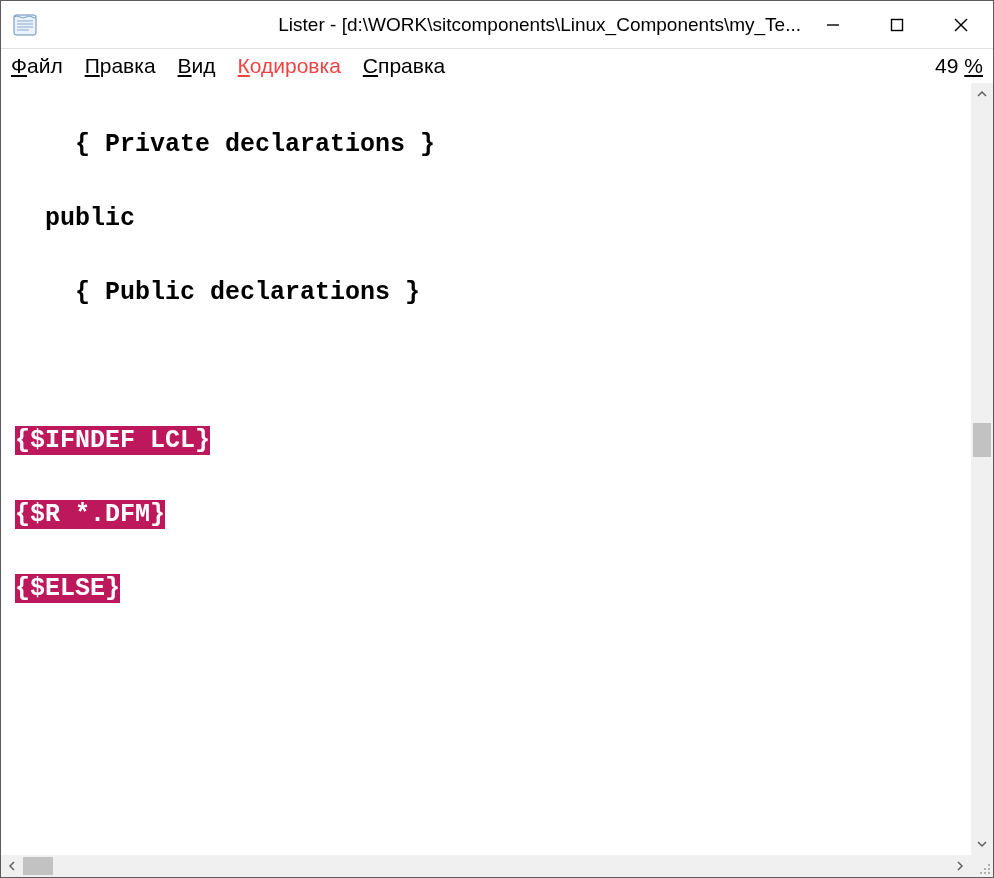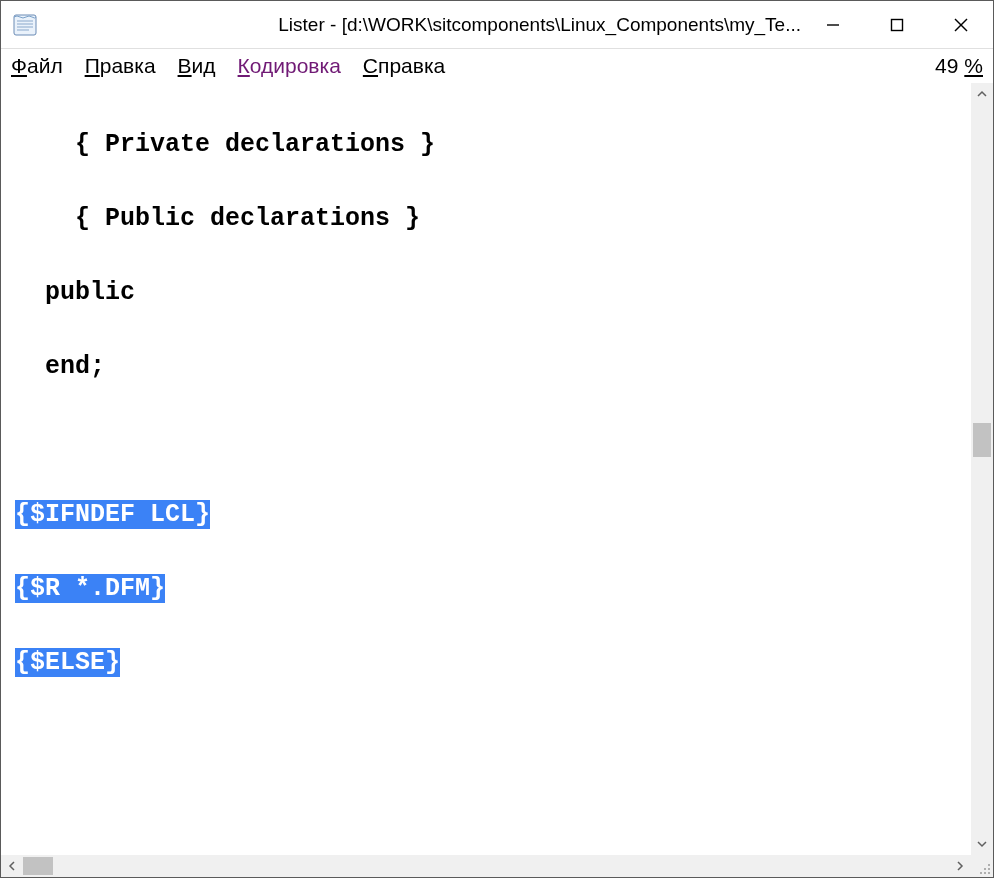--- a/index.html
+++ b/index.html
@@ -55,21 +55,21 @@
     height: 34px;
     display: flex; align-items: center;
     padding: 0 10px;
     font-size: 21px;
     color: #000;
     background: #fff;
     flex: 0 0 auto;
     gap: 22px;
   }
   .menu-item { cursor: default; }
-  .menu-item.disabled { color: #701a75; }
+  .menu-item.disabled { color: #ef4444; }
   .menu-item .ul { text-decoration: underline; }
   .menubar .spacer { flex: 1 1 auto; }
   .percent { font-size: 21px; }
   .percent .ul { text-decoration: underline; }
   
   .content-wrap {
     flex: 1 1 auto;
     display: flex;
     overflow: hidden;
     position: relative;
@@ -81,21 +81,21 @@
     padding: 6px 0 0 14px;
     font-family: "Courier New", monospace;
     font-size: 25px;
     font-weight: bold;
     line-height: 37px;
     color: #000;
     white-space: pre;
   }
   .code-area .line { display: block; }
   .code-area .sel {
-    background: #3b82f6;
+    background: #be185d;
     color: #fff;
   }
   
   .vscroll {
     width: 22px;
     background: #f0f0f0;
     position: relative;
     flex: 0 0 auto;
   }
   .vscroll .arrow {
@@ -181,23 +181,22 @@
     <span class="menu-item"><span class="ul">В</span><span>ид</span></span>
     <span class="menu-item disabled"><span class="ul">К</span><span>одировка</span></span>
     <span class="menu-item"><span class="ul">С</span><span>правка</span></span>
     <span class="spacer"></span>
     <span class="percent"><span>49 </span><span class="ul">%</span></span>
   </div>
 
   <div class="content-wrap">
     <div class="code-area">
 <span class="line">    { Private declarations }</span>
+<span class="line">  public</span>
 <span class="line">    { Public declarations }</span>
-<span class="line">  public</span>
-<span class="line">  end;</span>
 <span class="line"></span>
 <span class="line"></span>
 <span class="line"><span class="sel">{$IFNDEF LCL}</span></span>
 <span class="line"><span class="sel">{$R *.DFM}</span></span>
 <span class="line"><span class="sel">{$ELSE}</span></span>
 
 
 <span class="line"></span>
 
 

